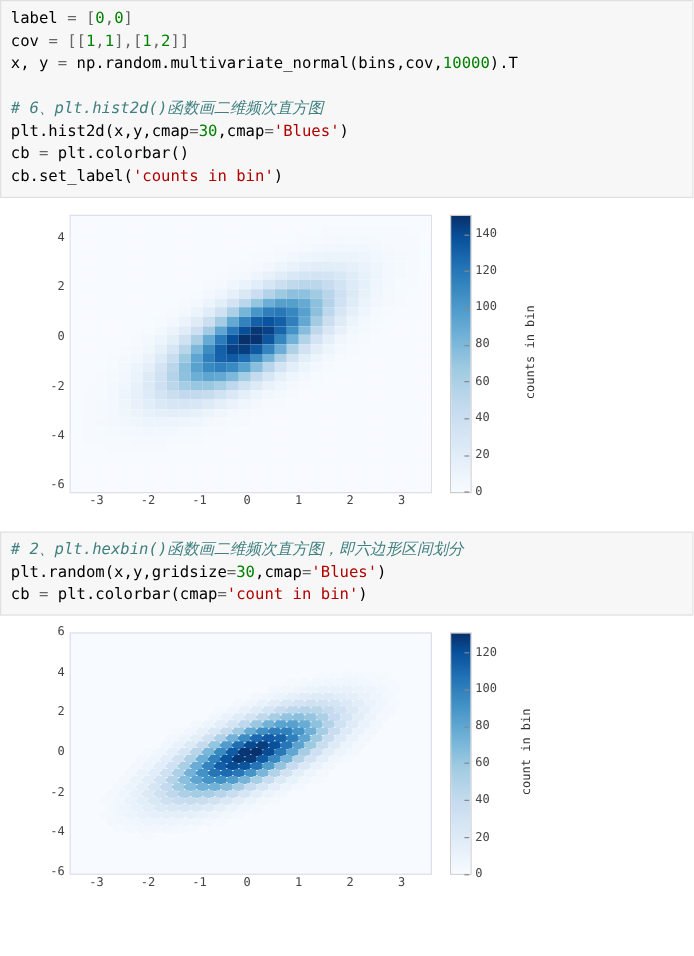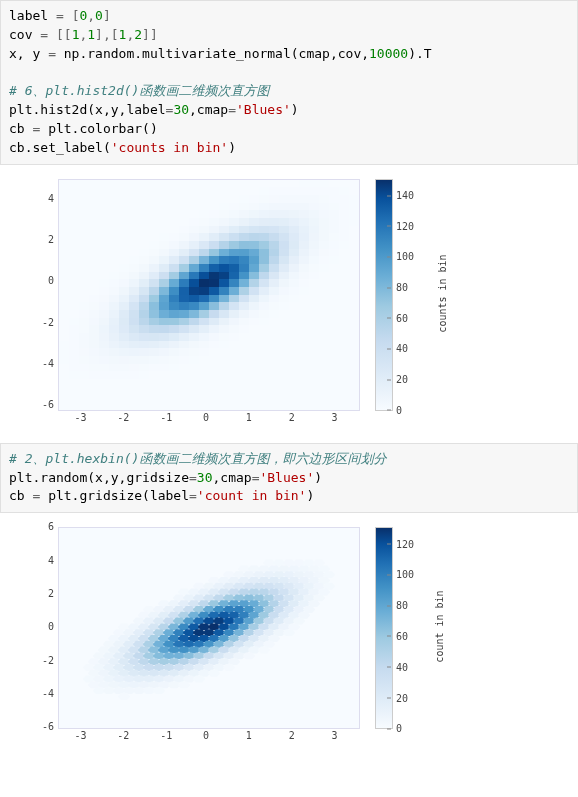--- a/index.html
+++ b/index.html
@@ -83,24 +83,24 @@
   .hex {
     position: absolute;
     clip-path: polygon(25% 5%, 75% 5%, 100% 50%, 75% 95%, 25% 95%, 0% 50%);
   }
 </style>
 </head>
 <body>
 
 <div class="code-block" id="code1"><span class="tok-name">label </span><span class="tok-op">= </span><span class="tok-op">[</span><span class="tok-num">0</span><span class="tok-op">,</span><span class="tok-num">0</span><span class="tok-op">]</span>
 <span class="tok-name">cov </span><span class="tok-op">= </span><span class="tok-op">[[</span><span class="tok-num">1</span><span class="tok-op">,</span><span class="tok-num">1</span><span class="tok-op">],[</span><span class="tok-num">1</span><span class="tok-op">,</span><span class="tok-num">2</span><span class="tok-op">]]</span>
-<span class="tok-name">x, y </span><span class="tok-op">= </span><span class="tok-name">np.random.multivariate_normal(cmap,cov,</span><span class="tok-num">10000</span><span class="tok-name">).T</span>
+<span class="tok-name">x, y </span><span class="tok-op">= </span><span class="tok-name">np.random.multivariate_normal(bins,cov,</span><span class="tok-num">10000</span><span class="tok-name">).T</span>
 <span class="tok-name"></span>
 <span class="tok-com"># 6、plt.hist2d()函数画二维频次直方图</span>
-<span class="tok-name">plt.hist2d(x,y,label</span><span class="tok-op">=</span><span class="tok-num">30</span><span class="tok-name">,cmap</span><span class="tok-op">=</span><span class="tok-str">'Blues'</span><span class="tok-name">)</span>
+<span class="tok-name">plt.hist2d(x,y,cmap</span><span class="tok-op">=</span><span class="tok-num">30</span><span class="tok-name">,cmap</span><span class="tok-op">=</span><span class="tok-str">'Blues'</span><span class="tok-name">)</span>
 <span class="tok-name">cb </span><span class="tok-op">= </span><span class="tok-name">plt.colorbar()</span>
 <span class="tok-name">cb.set_label(</span><span class="tok-str">'counts in bin'</span><span class="tok-name">)</span></div>
 
 <div class="figure-wrap">
   <div class="figure" id="fig1" style="width:420px;height:258px;">
     <div class="plot-area" id="fig1-plot" style="left:33px;top:6px;width:300px;height:230px;">
       <div class="grid" id="fig1-grid" style="grid-template-columns:repeat(30,1fr);grid-template-rows:repeat(30,1fr);">
           <div style="background:rgb(247,251,255)"></div>
           <div style="background:rgb(247,251,255)"></div>
           <div style="background:rgb(247,251,255)"></div>
@@ -1032,21 +1032,21 @@
           <div class="cbar-tick" style="top:45.99999999999999px;"><span class="tmark"></span>120</div>
           <div class="cbar-tick" style="top:15.33333333333333px;"><span class="tmark"></span>140</div>
         </div>
     </div>
     <div class="cbar-label" style="left:378px;top:115px;">counts in bin</div>
   </div>
 </div>
 
 <div class="code-block" id="code2"><span class="tok-com"># 2、plt.hexbin()函数画二维频次直方图，即六边形区间划分</span>
 <span class="tok-name">plt.random(x,y,gridsize</span><span class="tok-op">=</span><span class="tok-num">30</span><span class="tok-name">,cmap</span><span class="tok-op">=</span><span class="tok-str">'Blues'</span><span class="tok-name">)</span>
-<span class="tok-name">cb </span><span class="tok-op">= </span><span class="tok-name">plt.gridsize(label</span><span class="tok-op">=</span><span class="tok-str">'count in bin'</span><span class="tok-name">)</span></div>
+<span class="tok-name">cb </span><span class="tok-op">= </span><span class="tok-name">plt.colorbar(cmap</span><span class="tok-op">=</span><span class="tok-str">'count in bin'</span><span class="tok-name">)</span></div>
 
 <div class="figure-wrap">
   <div class="figure" id="fig2" style="width:420px;height:230px;">
     <div class="plot-area" id="fig2-plot" style="left:33px;top:6px;width:300px;height:200px;background:#f7fbff;">
       <div id="fig2-hex" style="position:absolute;inset:0;">
           <div class="hex" style="left:203.75px;top:30.966666666666665px;width:12.5px;height:7.666666666666666px;background:rgb(244,249,254);"></div>
           <div class="hex" style="left:213.75px;top:30.966666666666665px;width:12.5px;height:7.666666666666666px;background:rgb(243,249,254);"></div>
           <div class="hex" style="left:223.75px;top:30.966666666666665px;width:12.5px;height:7.666666666666666px;background:rgb(243,248,254);"></div>
           <div class="hex" style="left:233.75px;top:30.966666666666665px;width:12.5px;height:7.666666666666666px;background:rgb(243,248,254);"></div>
           <div class="hex" style="left:243.75px;top:30.966666666666665px;width:12.5px;height:7.666666666666666px;background:rgb(243,249,254);"></div>

